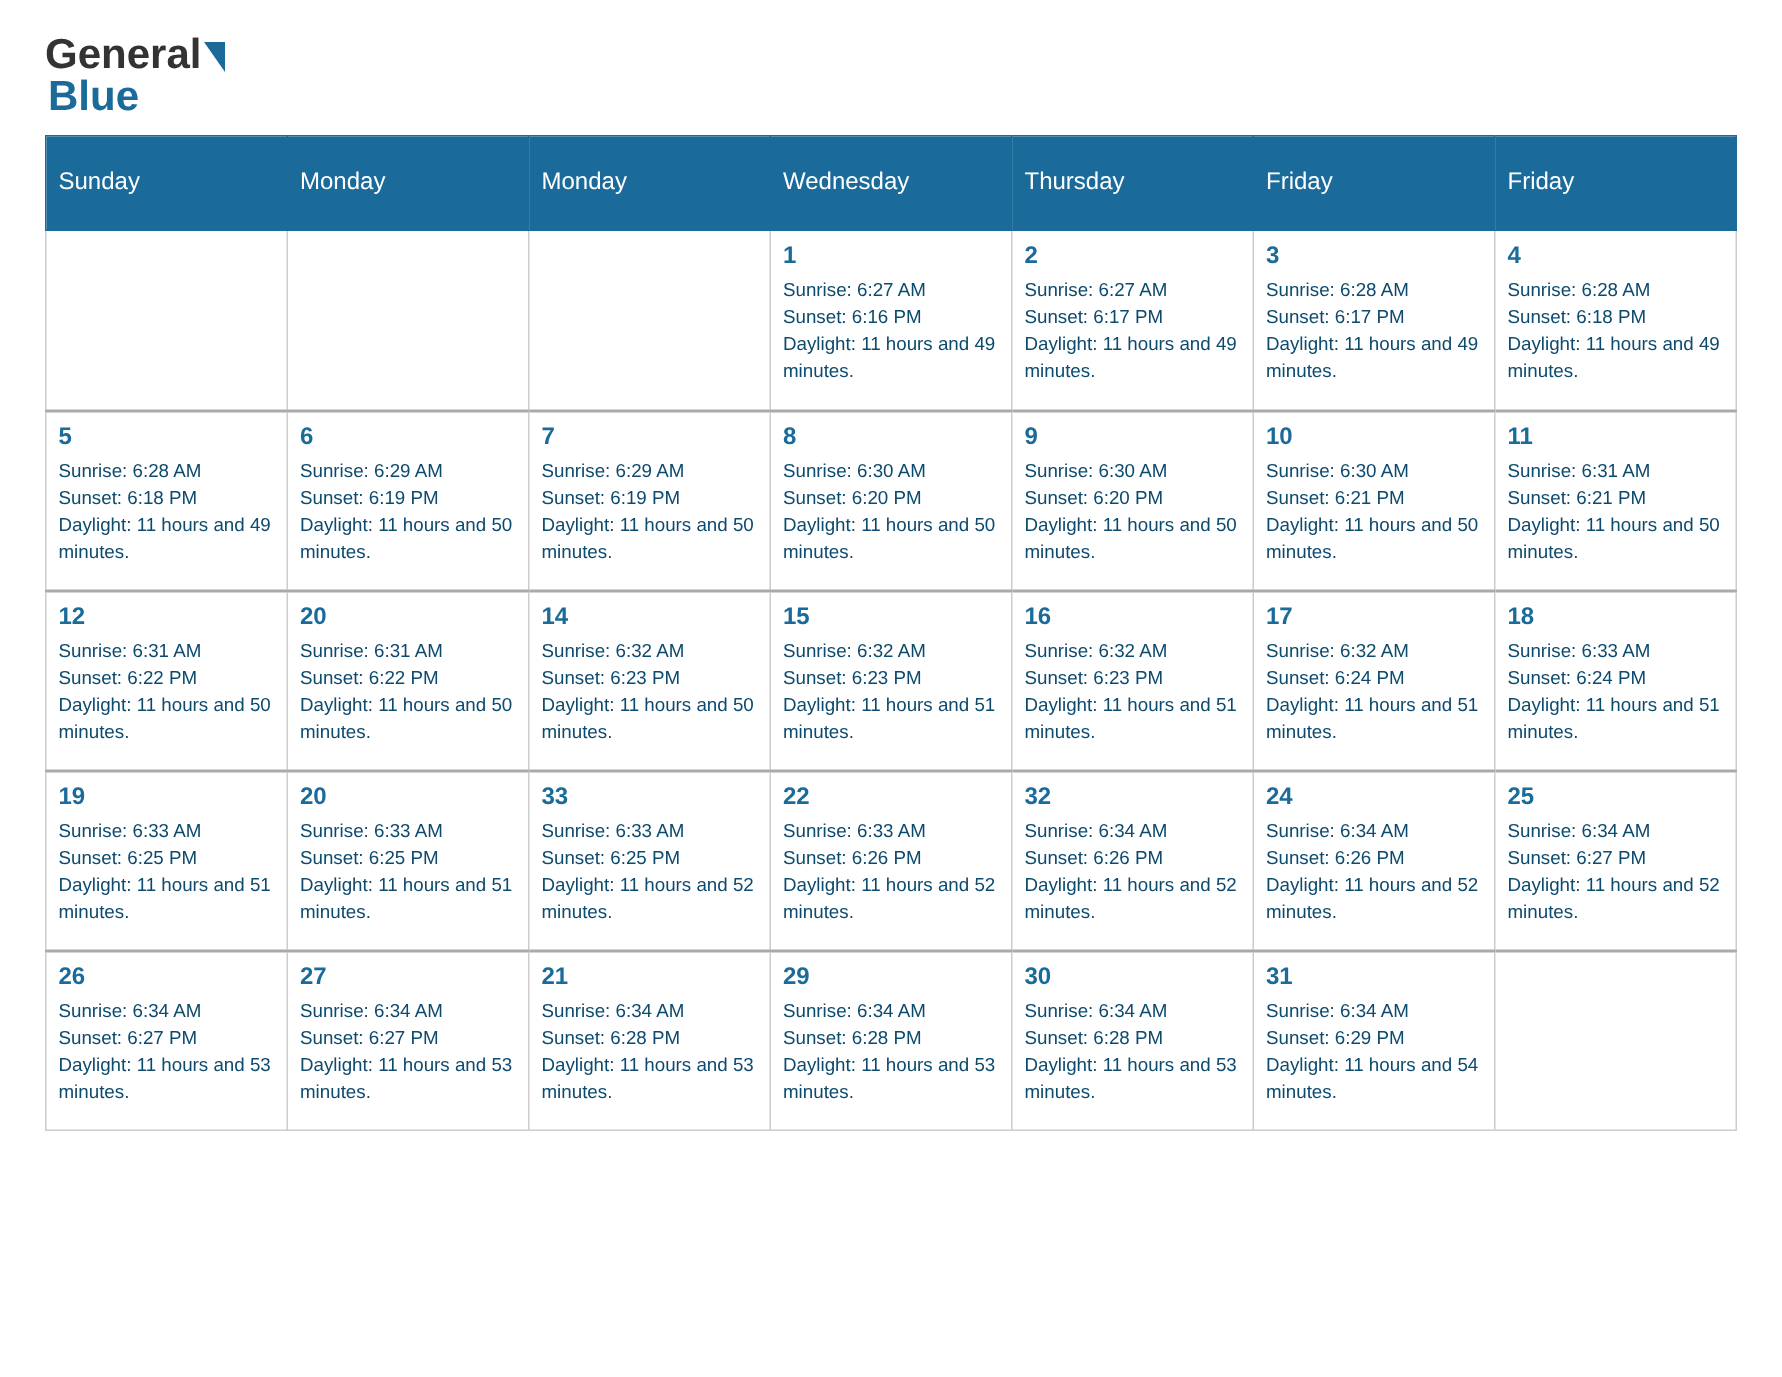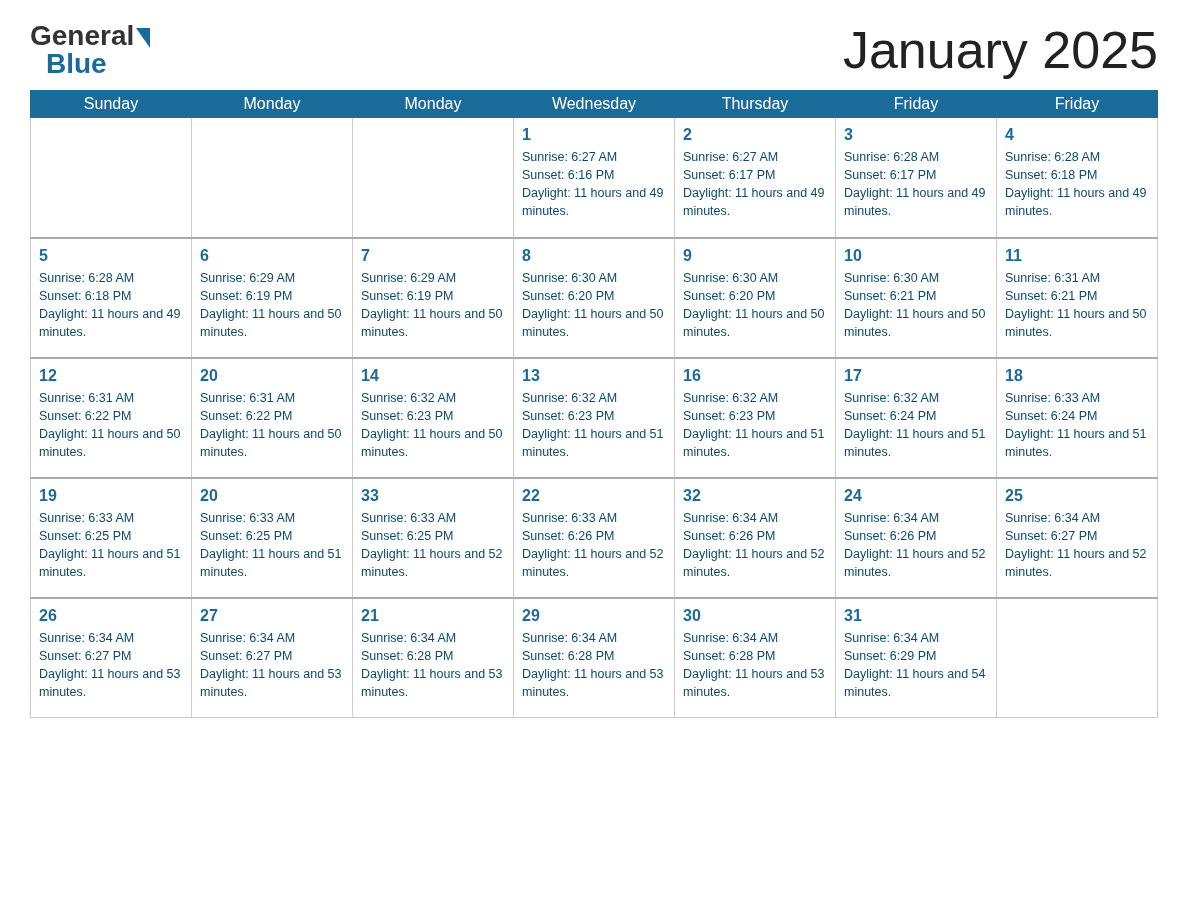--- a/index.html
+++ b/index.html
@@ -37,21 +37,21 @@
       border-right: 0px solid transparent;
       border-top: 20px solid #1a6b9a;
       margin-left: 2px;
       margin-top: 4px;
     }
     .logo-blue {
       font-size: 28px;
       font-weight: bold;
       color: #1a6b9a;
       margin-top: -4px;
-      margin-left: 16px;
+      margin-left: 2px;
     }
     .title-block {
       text-align: right;
     }
     .title-block h1 {
       font-size: 52px;
       font-weight: normal;
       color: #222;
     }
     .title-block h2 {
@@ -60,22 +60,22 @@
       color: #555;
     }
     .calendar {
       width: 100%;
       border-collapse: collapse;
       margin-top: 10px;
     }
     .calendar th {
       background-color: #1a6b9a;
       color: #fff;
-      padding: 4px 8px;
-      text-align: center;
+      padding: 22px 8px;
+      text-align: left;
       font-size: 16px;
       font-weight: normal;
       border: 1px solid #1a6b9a;
     }
     .calendar td {
       width: calc(100% / 7);
       vertical-align: top;
       padding: 8px 8px;
       border: 1px solid #ccc;
       font-size: 13px;
@@ -107,21 +107,20 @@
 
 <div class="header">
   <div class="logo">
     <div class="logo-top">
       <span class="logo-general">General</span>
       <div class="logo-triangle"></div>
     </div>
     <span class="logo-blue">Blue</span>
   </div>
   <div class="title-block">
-    <h1>January 2025</h1>
   </div>
 </div>
 
 <table class="calendar">
   <thead>
     <tr>
     <th>Sunday</th>
         <th>Monday</th>
         <th>Monday</th>
         <th>Wednesday</th>
@@ -217,21 +216,21 @@
 Sunset: 6:22 PM
 Daylight: 11 hours and 50 minutes.</div>
         </td>
         <td>
           <span class="day-num">14</span>
           <div class="day-info" style="white-space: pre-line;">Sunrise: 6:32 AM
 Sunset: 6:23 PM
 Daylight: 11 hours and 50 minutes.</div>
         </td>
         <td>
-          <span class="day-num">13</span>
+          <span class="day-num">15</span>
           <div class="day-info" style="white-space: pre-line;">Sunrise: 6:32 AM
 Sunset: 6:23 PM
 Daylight: 11 hours and 51 minutes.</div>
         </td>
         <td>
           <span class="day-num">16</span>
           <div class="day-info" style="white-space: pre-line;">Sunrise: 6:32 AM
 Sunset: 6:23 PM
 Daylight: 11 hours and 51 minutes.</div>
         </td>

